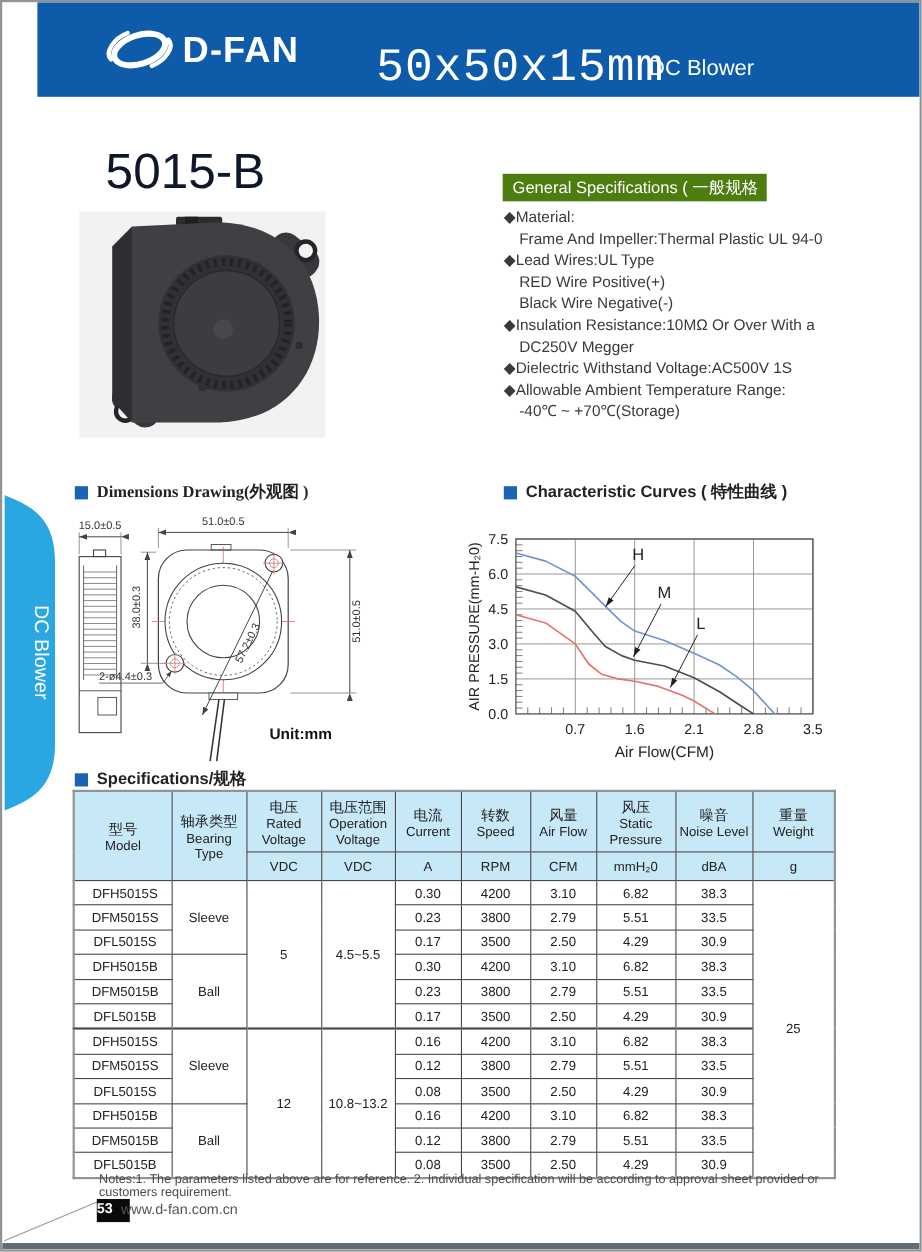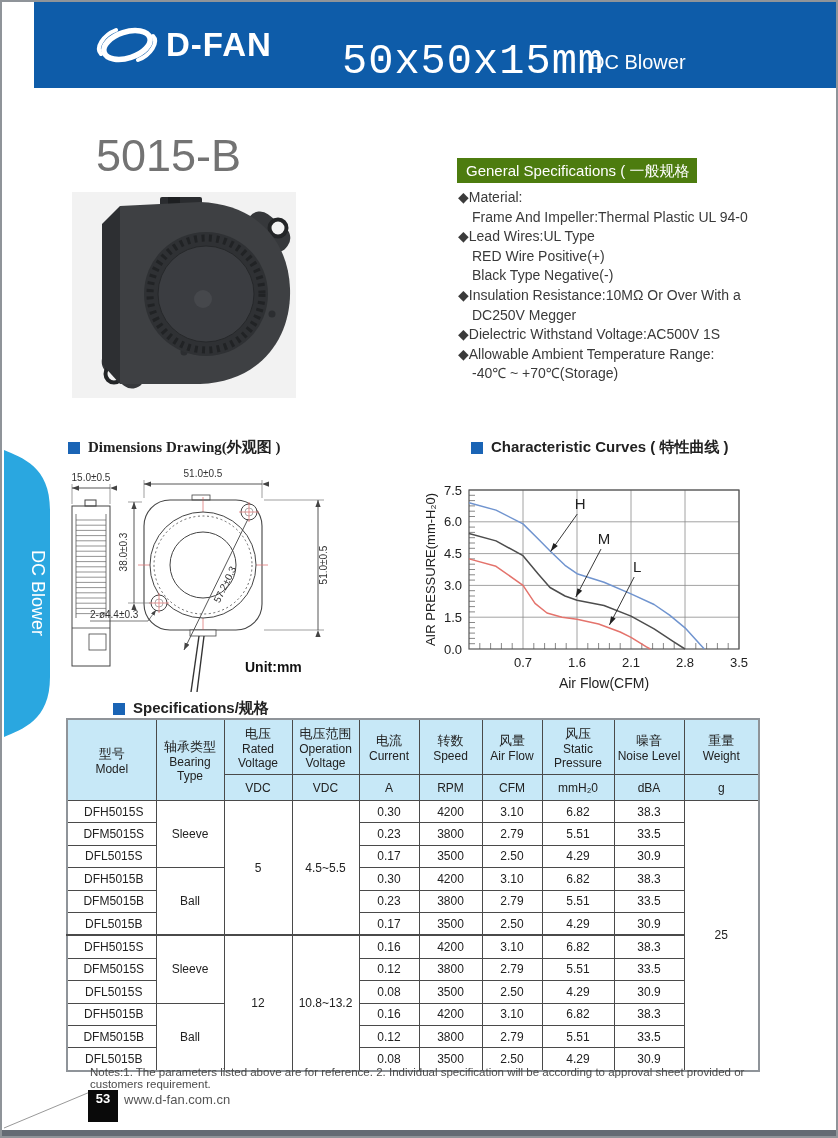--- a/index.html
+++ b/index.html
@@ -8,56 +8,56 @@
         font-family:"Liberation Sans",sans-serif;color:#2e2e2e;}
   
   .header{position:absolute;top:0;left:0;right:0;height:86px;background:#0e5ca9;margin-left:32px;}
   .logo{position:absolute;left:60px;top:21px;display:flex;align-items:center;gap:6px;}
   .brand{color:#fff;font-size:33px;font-weight:bold;letter-spacing:1px;}
   .size-title{position:absolute;left:308px;top:36px;color:#fff;font-size:42px;letter-spacing:1px;font-family:Liberation Mono, monospace;}
   .category{position:absolute;left:556px;top:49px;color:#fff;font-size:20px;}
   
   .side-tab{position:absolute;left:2px;top:448px;width:46px;height:287px;}
   
-  .model-title{position:absolute;left:94px;top:128px;font-size:45px;color:#737373;}
+  .model-title{position:absolute;left:94px;top:128px;font-size:45px;color:#0f172a;}
   .photo{position:absolute;left:70px;top:190px;width:224px;height:206px;}
   
   .gs-bar{position:absolute;left:455px;top:156px;width:240px;height:25px;background:#4d7c0f;
           color:#fff;font-size:15px;line-height:25px;padding-left:9px;box-sizing:border-box;}
   .gs-list{position:absolute;left:456px;top:186px;width:340px;font-size:14px;color:#3a3a3a;}
   .spec-line{line-height:19.6px;padding-left:14px;white-space:nowrap;}
   .spec-line.bullet{padding-left:0;}
   
   .sec-head{position:absolute;display:flex;align-items:center;gap:8px;font-size:15px;
             font-weight:bold;color:#222;}
   .sec-head .sq{width:12px;height:12px;background:#1a64b5;flex:0 0 auto;}
   .head-dims{left:66px;top:436px;font-family:Liberation Serif, serif;}
-  .head-curves{left:469px;top:436px;}
-  .head-specs{left:66px;top:697px;margin-left:45px;}
+  .head-curves{left:456px;top:436px;}
+  .head-specs{left:66px;top:697px;}
   
   .dims-svg{position:absolute;left:60px;top:462px;width:380px;height:245px;}
   .chart{position:absolute;left:420px;top:462px;width:400px;height:230px;}
   
   .spec-table{position:absolute;left:64px;top:716px;width:692px;border-collapse:collapse;
               table-layout:fixed;border:2px solid #8f9499;font-size:12px;color:#222;}
   .spec-table th,.spec-table td{border:1px solid #4a4a4a;padding:0 2px;text-align:center;}
   .spec-table thead th{background:#c7e8f7;font-weight:normal;}
   .spec-table .zh{font-size:13px;line-height:16px;padding-top:1px;}
   .spec-table .en{font-size:12px;line-height:14px;}
   .spec-table th.unit{height:25px;}
   .spec-table thead tr:first-child th{height:54px;margin-top:28px;}
   .spec-table td{height:21.4px;}
   .spec-table td.model{text-align:center;padding-left:6px;}
   .spec-table tr.group2 td{border-top:2px solid #4a4a4a;}
   
   .notes{position:absolute;left:88px;top:1064px;width:700px;font-size:11.5px;color:#4a4a4a;}
   .corner-line{position:absolute;left:0;bottom:6px;width:92px;height:42px;}
-  .page-badge{position:absolute;left:86px;top:1088px;width:30px;height:32px;background:#0a0a0a;
-              color:#fff;font-size:13px;font-weight:bold;text-align:center;line-height:18px;}
-  .website{position:absolute;left:122px;top:1090px;font-size:13px;color:#555;}
+  .page-badge{position:absolute;left:86px;top:1088px;width:30px;height:21px;background:#0a0a0a;
+              color:#fff;font-size:13px;font-weight:bold;line-height:18px;}
+  .website{position:absolute;left:108px;top:1090px;font-size:13px;color:#555;}
   .bottom-bar{position:absolute;left:0;right:0;bottom:0;height:6px;background:#656b74;}
   svg text{font-family:"Liberation Sans",sans-serif;}
 </style>
 </head>
 <body>
 
 <div class="page">
 
   <div class="header">
     <div class="logo">
@@ -103,21 +103,21 @@
       <circle cx="131" cy="107" r="9" fill="#46484c"></circle>
     </svg>
   </div>
 
   <div class="gs-bar">General Specifications ( 一般规格 )</div>
   <div class="gs-list">
       <div class="spec-line bullet">◆Material:</div>
       <div class="spec-line">Frame And Impeller:Thermal Plastic UL 94-0</div>
       <div class="spec-line bullet">◆Lead Wires:UL Type</div>
       <div class="spec-line">RED Wire Positive(+)</div>
-      <div class="spec-line">Black Type Negative(-)</div>
+      <div class="spec-line">Black Wire Negative(-)</div>
       <div class="spec-line bullet">◆Insulation Resistance:10MΩ Or Over With a</div>
       <div class="spec-line">DC250V Megger</div>
       <div class="spec-line bullet">◆Dielectric Withstand Voltage:AC500V 1S</div>
       <div class="spec-line bullet">◆Allowable Ambient Temperature Range:</div>
       <div class="spec-line">-40℃ ~ +70℃(Storage)</div>
     </div>
 
   <div class="sec-head head-dims">
     <span class="sq"></span>
     <span>Dimensions Drawing(外观图 )</span>

